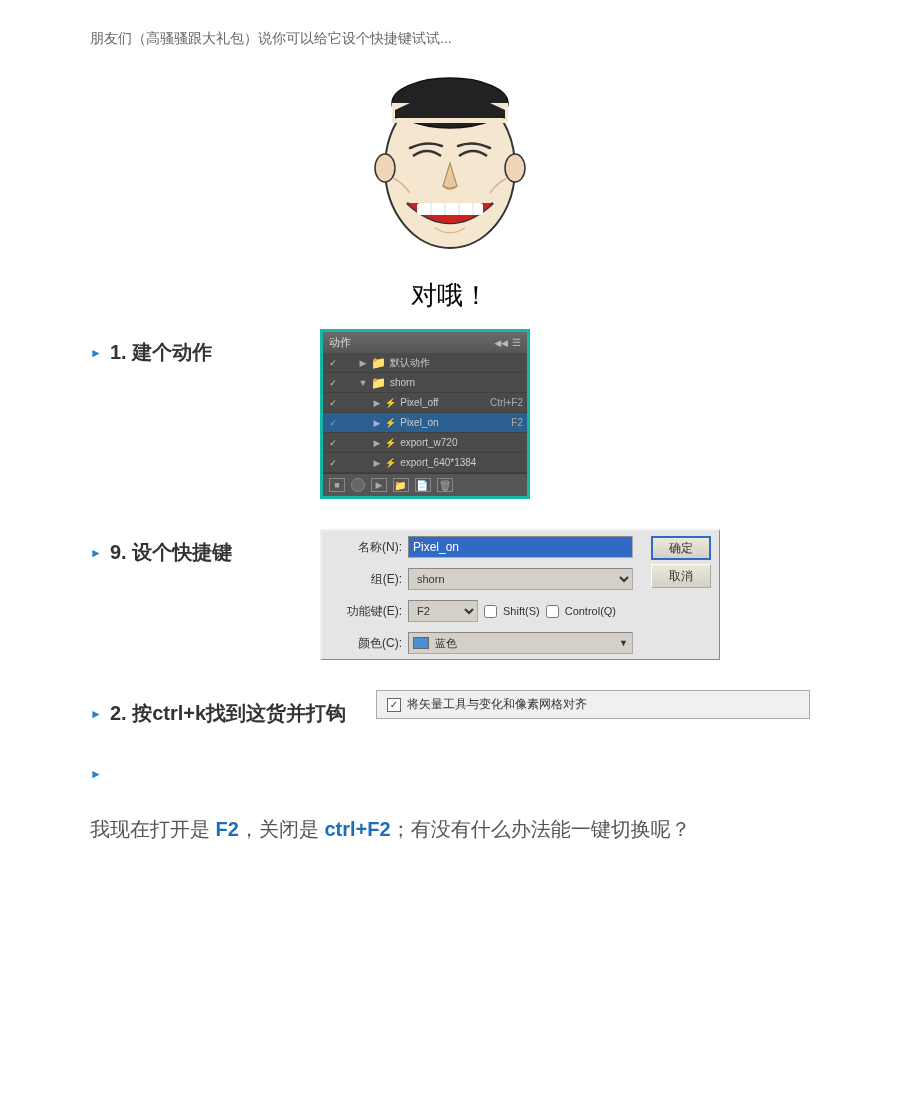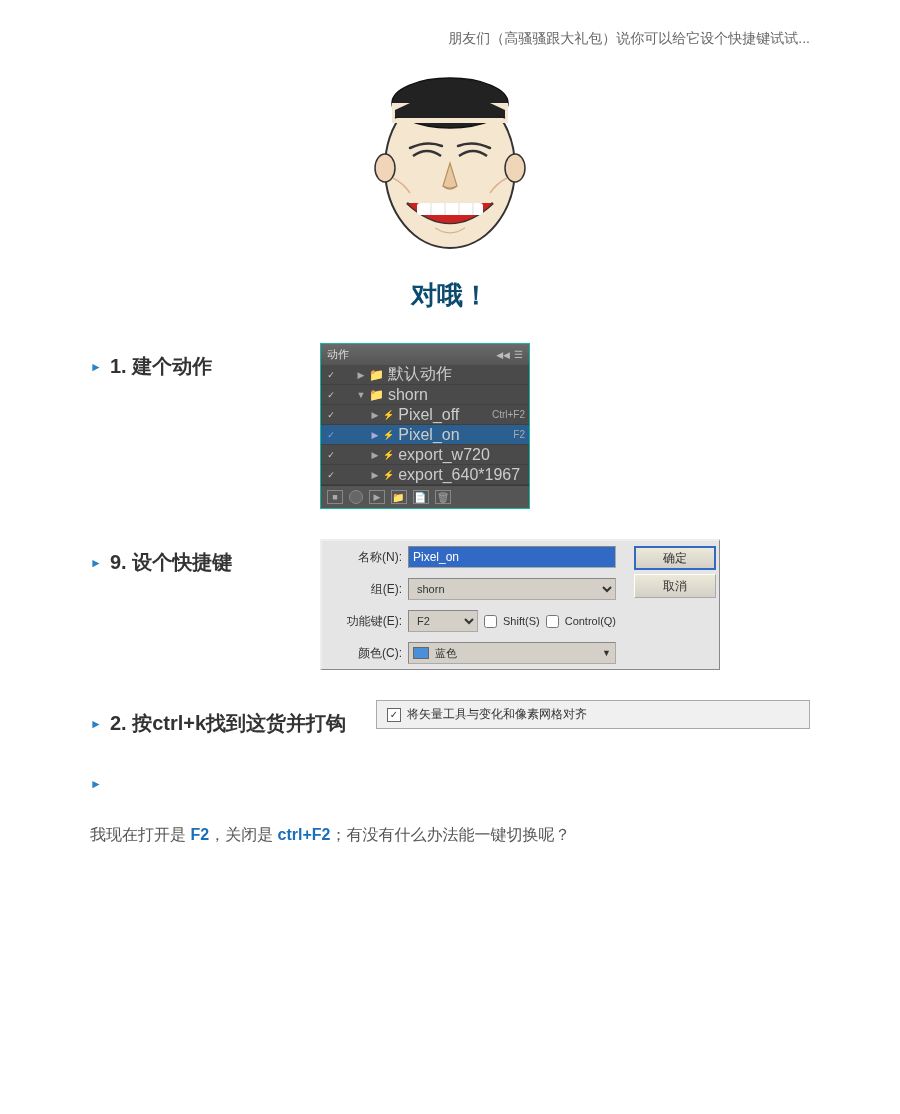--- a/index.html
+++ b/index.html
@@ -12,39 +12,39 @@
       position: relative;
     }
 
     .page-container {
       max-width: 800px;
       margin: 0 auto;
       padding: 20px 40px;
     }
 
     .top-text {
-      text-align: right;
+      text-align: left;
       color: #666;
       font-size: 14px;
       margin-top: 10px;
       margin-bottom: 20px;
     }
 
     .meme-container {
       display: flex;
       justify-content: center;
       margin: 10px 0 20px 0;
     }
 
     .duino-text {
       text-align: center;
       font-size: 26px;
-      font-weight: bold;
-      color: #0c4a6e;
-      margin-bottom: 30px;
+      font-weight: normal;
+      color: #000000;
+      margin-bottom: 16px;
     }
 
     .section {
       margin-bottom: 30px;
       display: flex;
       align-items: flex-start;
       gap: 30px;
     }
 
     .section-left {
@@ -67,21 +67,21 @@
     }
 
     .section-right {
       flex: 1;
     }
 
     
     .ps-panel {
       width: 210px;
       background: #4a4a4a;
-      border: 1px solid #14b8a6;
+      border: 3px solid #14b8a6;
       font-size: 11px;
       color: #ccc;
       user-select: none;
     }
 
     .ps-panel-titlebar {
       background: linear-gradient(to bottom, #6a6a6a, #555);
       padding: 3px 6px;
       display: flex;
       align-items: center;
@@ -130,21 +130,21 @@
       display: flex;
       align-items: center;
       justify-content: center;
       color: #aaa;
       font-size: 9px;
       margin-right: 1px;
     }
 
     .ps-item-name {
       flex: 1;
-      font-size: 16px;
+      font-size: 10px;
       color: #ccc;
     }
 
     .ps-shortcut {
       font-size: 10px;
       color: #aaa;
       margin-left: 4px;
     }
 
     .ps-toolbar {
@@ -215,21 +215,21 @@
       background: #d4d0c8;
       border: 1px solid #aaa;
       border-top: 1px solid #888;
       border-left: 1px solid #888;
       font-size: 11px;
       color: #333;
       padding: 1px 4px;
     }
 
     .ps-dialog-btn {
-      width: 82px;
+      width: 60px;
       height: 24px;
       background: linear-gradient(to bottom, #ece9d8, #d4d0c8);
       border: 1px solid #aaa;
       border-top: 1px solid #fff;
       border-left: 1px solid #fff;
       font-size: 12px;
       cursor: pointer;
       color: #333;
     }
 
@@ -325,21 +325,21 @@
       background: #fff;
       display: flex;
       align-items: center;
       justify-content: center;
       font-size: 10px;
       color: #333;
     }
 
     
     .bottom-text {
-      font-size: 16px;
+      font-size: 20px;
       color: #555;
       margin-top: 0;
       line-height: 1.8;
     }
 
     .highlight-blue {
       color: #1a6fba;
       font-weight: bold;
     }
 
@@ -455,21 +455,21 @@
           <span class="ps-toggle ps-indent1">▶</span>
           <span style="margin-right:4px;font-size:9px;color:#aaa;">⚡</span>
           <span class="ps-item-name">export_w720</span>
         </div>
 
         <div class="ps-row">
           <span class="ps-check">✓</span>
           <span class="ps-toggle"></span>
           <span class="ps-toggle ps-indent1">▶</span>
           <span style="margin-right:4px;font-size:9px;color:#aaa;">⚡</span>
-          <span class="ps-item-name">export_640*1967</span>
+          <span class="ps-item-name">export_640*1384</span>
         </div>
 
         <div class="ps-toolbar">
           <div class="ps-tool-btn" style="background:#555;border:1px solid #888;color:#aaa;font-size:9px;">■</div>
           <div class="ps-tool-btn" style="background:#555;border:1px solid #888;width:14px;height:14px;border-radius:50%;background:#666;"></div>
           <div class="ps-tool-btn" style="background:#555;border:1px solid #888;color:#aaa;font-size:9px;">▶</div>
           <div class="ps-tool-btn" style="background:#555;border:1px solid #888;color:#d4a020;font-size:10px;">📁</div>
           <div class="ps-tool-btn" style="background:#555;border:1px solid #888;color:#aaa;font-size:10px;">📄</div>
           <div class="ps-tool-btn" style="background:#555;border:1px solid #888;color:#aaa;font-size:10px;">🗑</div>
         </div>

